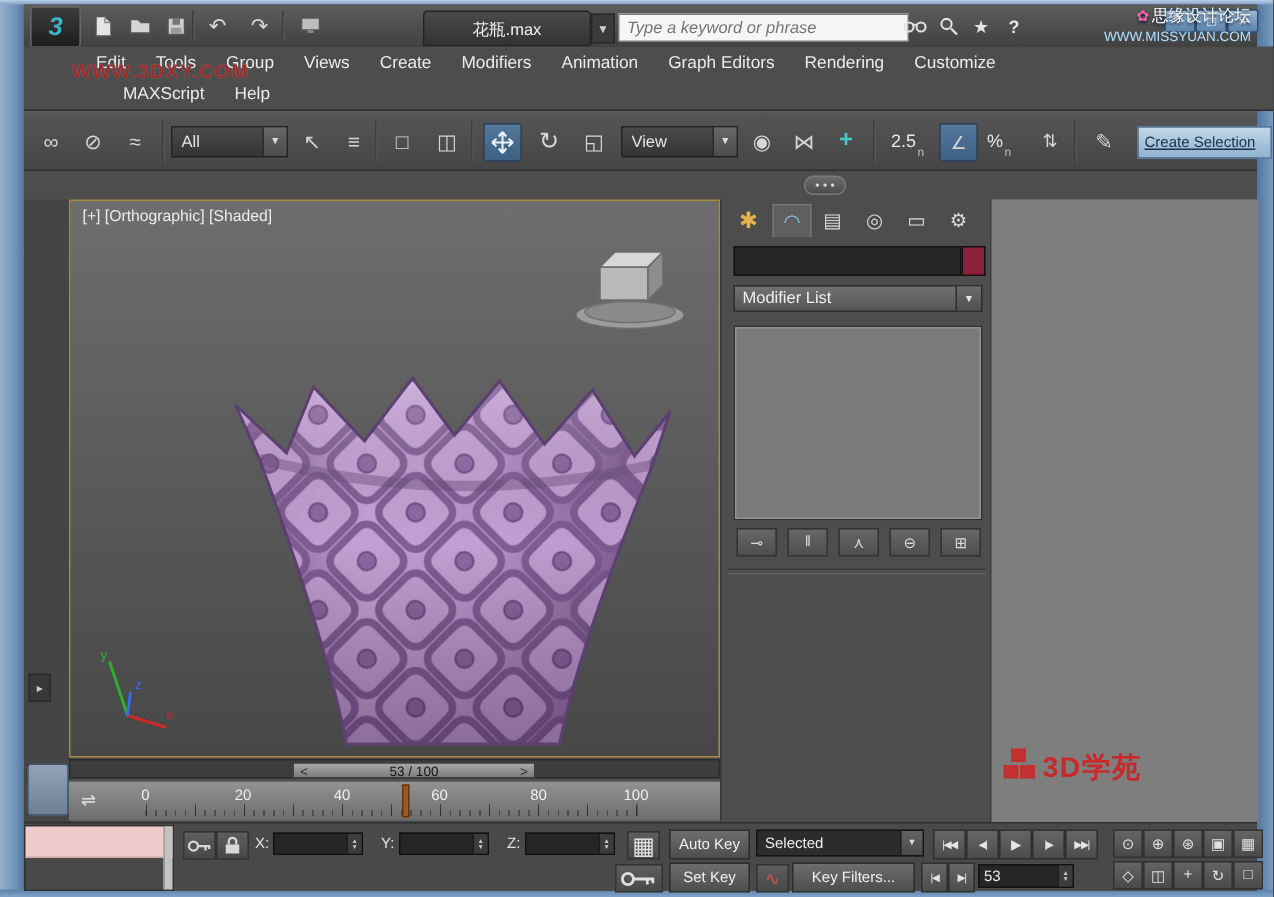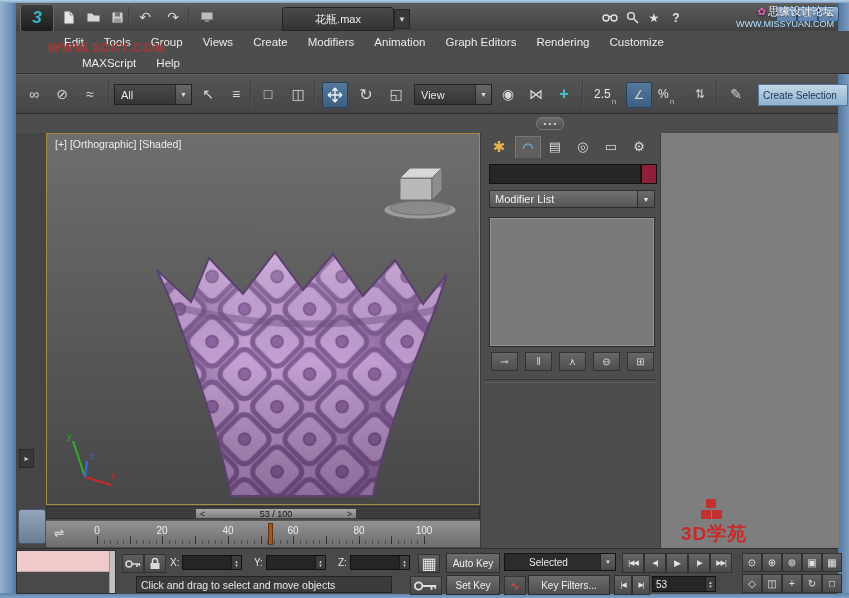--- a/index.html
+++ b/index.html
@@ -36,21 +36,21 @@
   .toolbar{left:16px;top:74px;width:822px;height:38px;background:linear-gradient(#555,#464646);border-top:1px solid #5f5f5f;border-bottom:1px solid #2e2e2e;}
   .ti{position:absolute;top:7px;width:24px;height:24px;display:flex;align-items:center;justify-content:center;color:#d6d6d6;font-size:14px;}
   .ti.active{background:linear-gradient(#54799c,#3c5f82);border:1px solid #27415c;border-radius:2px;}
   .tsep{position:absolute;top:5px;width:2px;height:28px;background:linear-gradient(90deg,#383838,#5e5e5e);}
   .ddl{position:absolute;top:9px;height:19px;background:linear-gradient(#4a4a4a,#353535);border:1px solid #232323;display:flex;align-items:center;font-size:11px;color:#e6e6e6;}
   .ddl .txt{flex:1;padding:0 6px;}
   .ddl .arr{width:15px;height:100%;background:linear-gradient(#676767,#4c4c4c);border-left:1px solid #2b2b2b;display:flex;align-items:center;justify-content:center;font-size:7px;color:#ddd;}
   .subn{font-size:8px;color:#bdbdbd;margin-left:1px;align-self:flex-end;}
   .snaplbl{position:absolute;top:7px;height:24px;display:flex;align-items:center;color:#e8e8e8;font-size:12px;}
   .createsel{position:absolute;top:9px;left:742px;width:80px;height:20px;background:linear-gradient(#c3d6e7,#8fb2cf);
-             border:1px solid #54779b;color:#17334d;font-size:10px;display:flex;align-items:center;padding:0 4px;overflow:hidden;white-space:nowrap;}
+             border:1px solid #54779b;color:#17334d;font-size:10px;display:flex;align-items:center;padding:0 4px;overflow:hidden;white-space:nowrap;text-decoration:underline;}
   
   .ribbon{left:16px;top:112px;width:822px;height:21px;background:#3e3e3e;border-bottom:1px solid #292929;display:flex;align-items:flex-end;padding-left:34px;box-sizing:border-box;}
   .rtab{height:19px;display:flex;align-items:center;padding:0 14px;font-size:11.5px;color:#cfcfcf;}
   .rtab.active{background:linear-gradient(#666,#515151);border:1px solid #777;border-bottom:none;color:#f2f2f2;}
   .rpill{left:536px;top:117px;width:26px;height:11px;border-radius:6px;background:linear-gradient(#6c6c6c,#4c4c4c);border:1px solid #7b7b7b;
          display:flex;align-items:center;justify-content:center;color:#ddd;font-size:8px;line-height:0;}
   
   .lstrip{left:16px;top:133px;width:30px;height:415px;background:#454545;border-right:1px solid #373737;}
   .flyarrow{left:19px;top:449px;width:13px;height:17px;background:#383838;border:1px solid #2a2a2a;display:flex;align-items:center;justify-content:center;color:#d0d0d0;font-size:8px;}
   .layoutthumb{left:18px;top:509px;width:26px;height:33px;border-radius:3px;background:linear-gradient(#93a4b8,#6b7e95);border:1px solid #46586e;}
@@ -79,42 +79,42 @@
   .modlist{position:absolute;left:8px;top:57px;width:166px;height:18px;background:linear-gradient(#717171,#555);border:1px solid #2e2e2e;
            display:flex;align-items:center;box-sizing:border-box;}
   .modlist .txt{flex:1;font-size:11px;color:#f0f0f0;padding-left:5px;}
   .modlist .arr{width:16px;height:100%;background:linear-gradient(#6b6b6b,#4f4f4f);border-left:1px solid #2e2e2e;display:flex;align-items:center;justify-content:center;font-size:7px;color:#e8e8e8;}
   .stackbox{position:absolute;left:8px;top:84px;width:164px;height:128px;background:#7a7a7a;border:1px solid #2e2e2e;box-shadow:inset 0 0 0 1px #949494;}
   .stkbtn{position:absolute;top:219px;width:25px;height:17px;background:linear-gradient(#676767,#4e4e4e);border:1px solid #333;
           display:flex;align-items:center;justify-content:center;color:#ddd;font-size:10px;}
   .groove{position:absolute;left:4px;top:246px;width:172px;height:2px;border-top:1px solid #383838;border-bottom:1px solid #606060;}
   
   .rpanel{left:660px;top:133px;width:178px;height:415px;background:#7e7e7e;border-left:1px solid #3e3e3e;}
-  .wm-3d{position:absolute;left:20px;top:366px;display:flex;align-items:center;z-index:40;flex-direction:column;}
+  .wm-3d{position:absolute;left:8px;top:366px;display:flex;align-items:flex-start;z-index:40;}
   .wm-3d .blocks{width:22px;height:22px;margin-right:4px;position:relative;}
   .wm-3d .b1,.wm-3d .b2,.wm-3d .b3{position:absolute;width:10px;height:9px;background:#cf2222;opacity:.85;}
   .wm-3d .b1{left:0;top:11px;} .wm-3d .b2{left:11px;top:11px;} .wm-3d .b3{left:5px;top:0;}
   .wm-3d .t{font-size:19px;font-weight:bold;color:#cf2222;opacity:.9;letter-spacing:1px;}
   
   .status{left:16px;top:548px;width:822px;height:45px;background:#494949;border-top:1px solid #2e2e2e;}
   .listener{position:absolute;left:0;top:1px;width:100px;height:44px;border:1px solid #303030;box-sizing:border-box;}
   .listener .pink{height:20px;background:#eecaca;border-bottom:1px solid #c9a8a8;}
   .listener .white{height:22px;background:#f4f4f4;display:flex;align-items:center;padding-left:3px;
                    font-family:"Liberation Mono",monospace;font-size:9.5px;color:#1c1c1c;}
   .listener .sbar{position:absolute;right:0;top:0;width:5px;height:100%;background:#c2c2c2;border-left:1px solid #9a9a9a;}
   .sico{position:absolute;width:20px;height:17px;display:flex;align-items:center;justify-content:center;background:linear-gradient(#5e5e5e,#484848);border:1px solid #333;}
   .lbl{position:absolute;font-size:10px;color:#e2e2e2;}
   .fld{position:absolute;height:15px;background:#262626;border:1px solid #121212;display:flex;align-items:center;
        font-size:10px;color:#ececec;padding-left:3px;box-sizing:border-box;}
   .spin{margin-left:auto;width:9px;height:100%;background:#3c3c3c;border-left:1px solid #1a1a1a;display:flex;flex-direction:column;
         align-items:center;justify-content:center;font-size:5px;color:#cfcfcf;line-height:4px;}
   .btn3{position:absolute;height:18px;background:linear-gradient(#6d6d6d,#4e4e4e);border:1px solid #2d2d2d;
         display:flex;align-items:center;justify-content:center;font-size:10px;color:#f0f0f0;}
   .ddark{position:absolute;height:18px;background:#2c2c2c;border:1px solid #141414;display:flex;align-items:center;box-sizing:border-box;}
-  .ddark .txt{flex:1;font-size:10px;color:#ececec;padding-left:5px;margin-left:19px;}
+  .ddark .txt{flex:1;font-size:10px;color:#ececec;padding-left:5px;}
   .ddark .arr{width:14px;height:100%;background:linear-gradient(#636363,#4a4a4a);border-left:1px solid #222;display:flex;align-items:center;justify-content:center;font-size:6px;color:#ddd;}
   .pbtn{position:absolute;width:20px;height:18px;background:linear-gradient(#666,#4c4c4c);border:1px solid #303030;
         display:flex;align-items:center;justify-content:center;font-size:7px;color:#e4e4e4;letter-spacing:-1px;}
   .navbtn{position:absolute;width:18px;height:17px;background:linear-gradient(#646464,#4a4a4a);border:1px solid #323232;
           display:flex;align-items:center;justify-content:center;font-size:10px;color:#e2e2e2;}
   .promptbox{position:absolute;left:120px;top:27px;width:256px;height:17px;background:#3b3b3b;border:1px solid #232323;
              display:flex;align-items:center;padding-left:4px;font-size:10.5px;color:#e8e8e8;box-sizing:border-box;white-space:nowrap;overflow:hidden;}
 </style>
 </head>
 <body>
@@ -151,20 +151,21 @@
     <div class="abs qico" style="left:146px;font-size:14px;">↷</div>
     <div class="abs tsep" style="left:172px;top:4px;height:20px;"></div>
     <div class="abs qico" style="left:180px;">
       <svg width="14" height="12" viewBox="0 0 14 12">
           <rect x="1" y="1" width="12" height="8" fill="#bdbdbd" stroke="#555"></rect>
           <rect x="5" y="9" width="4" height="2" fill="#888"></rect>
         </svg>
     </div>
     <div class="abs filetab">花瓶.max</div>
     <div class="abs tabarrow">▼</div>
+    <input class="abs search" placeholder="Type a keyword or phrase" style="">
     <div class="abs infoico" style="left:584px;">
       <svg width="16" height="11" viewBox="0 0 16 11">
           <circle cx="4" cy="6" r="3" fill="none" stroke="#e2e2e2" stroke-width="1.4"></circle>
           <circle cx="12" cy="6" r="3" fill="none" stroke="#e2e2e2" stroke-width="1.4"></circle>
           <path d="M6.5 4.5 h3" stroke="#e2e2e2" stroke-width="1.4"></path>
         </svg>
     </div>
     <div class="abs infoico" style="left:606px;">
       <svg width="13" height="13" viewBox="0 0 13 13">
           <circle cx="5" cy="5" r="3.4" fill="none" stroke="#e2e2e2" stroke-width="1.4"></circle>
@@ -404,21 +405,20 @@
     <div class="pbtn" style="left:628px;top:4px;">◀|</div>
     <div class="pbtn" style="left:650px;top:4px;font-size:9px;">▶</div>
     <div class="pbtn" style="left:672px;top:4px;">|▶</div>
     <div class="pbtn" style="left:694px;top:4px;">▶▶|</div>
     <div class="navbtn" style="left:726px;top:4px;">⊙</div>
     <div class="navbtn" style="left:746px;top:4px;">⊕</div>
     <div class="navbtn" style="left:766px;top:4px;">⊛</div>
     <div class="navbtn" style="left:786px;top:4px;">▣</div>
     <div class="navbtn" style="left:806px;top:4px;">▦</div>
 
-    <div class="promptbox">Click and drag to select and move objects</div>
     <div class="sico" style="left:394px;top:27px;width:30px;">
       <svg width="24" height="12" viewBox="0 0 26 12">
           <circle cx="5" cy="6" r="4" fill="none" stroke="#e0e0e0" stroke-width="2"></circle>
           <path d="M9 6 H24 M19 6 v4 M23 6 v3" stroke="#e0e0e0" stroke-width="2" fill="none"></path>
         </svg>
     </div>
     <div class="btn3" style="left:430px;top:26px;width:52px;">Set Key</div>
     <div class="sico" style="left:488px;top:27px;color:#d05050;font-size:12px;">∿</div>
     <div class="btn3" style="left:512px;top:26px;width:80px;">Key Filters...</div>
     <div class="pbtn" style="left:598px;top:26px;width:16px;">|◀</div>

